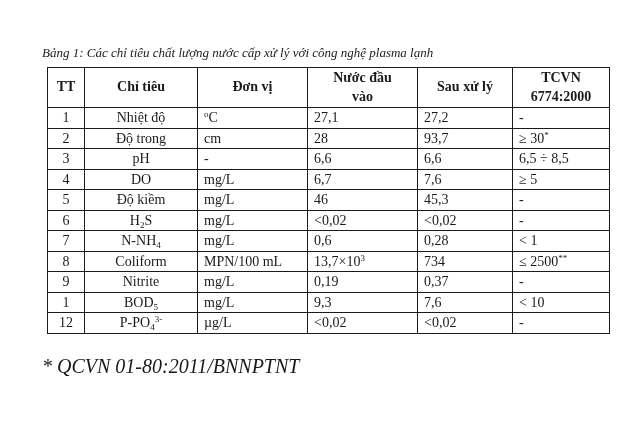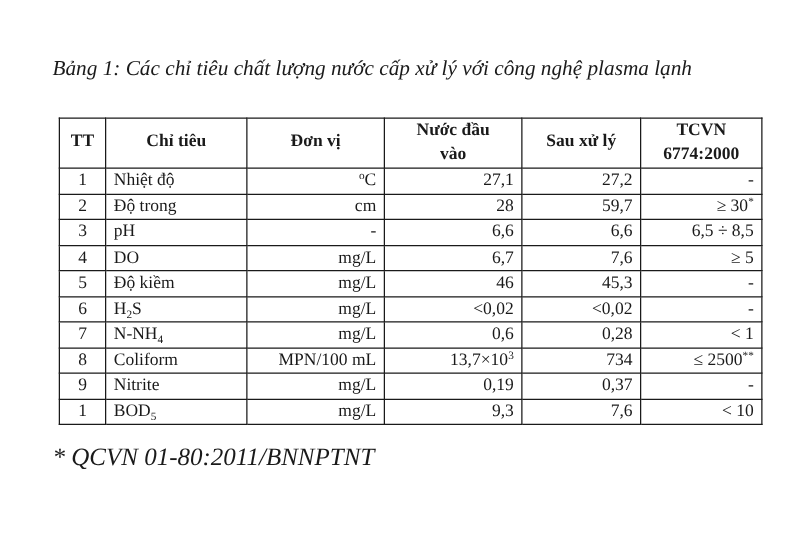--- a/index.html
+++ b/index.html
@@ -14,31 +14,30 @@
     color: #1a1a1a;
     font-family: "Liberation Serif", "DejaVu Serif", serif;
     overflow: hidden;
   }
   .caption {
     position: absolute;
     left: 42px;
     top: 45px;
     width: 580px;
     font-style: italic;
-    font-size: 17px;
+    font-size: 13px;
     white-space: nowrap;
   }
   table.data-table {
     position: absolute;
     left: 47px;
     top: 67px;
     width: 562px;
     border-collapse: collapse;
     table-layout: fixed;
-    margin-top: 27px;
   }
   .data-table th, .data-table td {
     border: 1px solid #1a1a1a;
     font-size: 14px;
     overflow: hidden;
     padding: 0 6px;
     box-sizing: border-box;
   }
   .data-table th {
     font-weight: bold;
@@ -49,22 +48,22 @@
     white-space: pre-line;
     padding: 0 2px;
   }
   .data-table td {
     height: 19.5px;
     line-height: 19.5px;
     white-space: nowrap;
     vertical-align: middle;
   }
   .data-table td.align-center { text-align: center; }
-  .data-table td.align-left   { text-align: left; }
-  .data-table td.align-right  { text-align: right; }
+  .data-table td.align-left   { text-align: center; }
+  .data-table td.align-right  { }
   .data-table sup, .data-table sub {
     font-size: 9px;
     line-height: 0;
   }
   .data-table sup { vertical-align: 5px; }
   .data-table sub { vertical-align: -3px; }
   .footnotes {
     position: absolute;
     left: 42px;
     top: 356px;
@@ -106,21 +105,21 @@
         <td class="align-right"><sup>o</sup>C</td>
         <td class="align-right">27,1</td>
         <td class="align-right">27,2</td>
         <td class="align-right">-</td>
       </tr>
       <tr>
         <td class="align-center">2</td>
         <td class="align-left">Độ trong</td>
         <td class="align-right">cm</td>
         <td class="align-right">28</td>
-        <td class="align-right">59,7</td>
+        <td class="align-right">93,7</td>
         <td class="align-right">≥ 30<sup>*</sup></td>
       </tr>
       <tr>
         <td class="align-center">3</td>
         <td class="align-left">pH</td>
         <td class="align-right">-</td>
         <td class="align-right">6,6</td>
         <td class="align-right">6,6</td>
         <td class="align-right">6,5 ÷ 8,5</td>
       </tr>
@@ -173,18 +172,26 @@
         <td class="align-right">-</td>
       </tr>
       <tr>
         <td class="align-center">1</td>
         <td class="align-left">BOD<sub>5</sub></td>
         <td class="align-right">mg/L</td>
         <td class="align-right">9,3</td>
         <td class="align-right">7,6</td>
         <td class="align-right">&lt; 10</td>
       </tr>
+      <tr>
+        <td class="align-center">12</td>
+        <td class="align-left">P-PO<sub>4</sub><sup>3-</sup></td>
+        <td class="align-right">µg/L</td>
+        <td class="align-right">&lt;0,02</td>
+        <td class="align-right">&lt;0,02</td>
+        <td class="align-right">-</td>
+      </tr>
     </tbody>
 </table>
 
 <div class="footnotes">
   <div>* QCVN 01-80:2011/BNNPTNT</div>
 </div>
 
 </body></html>

